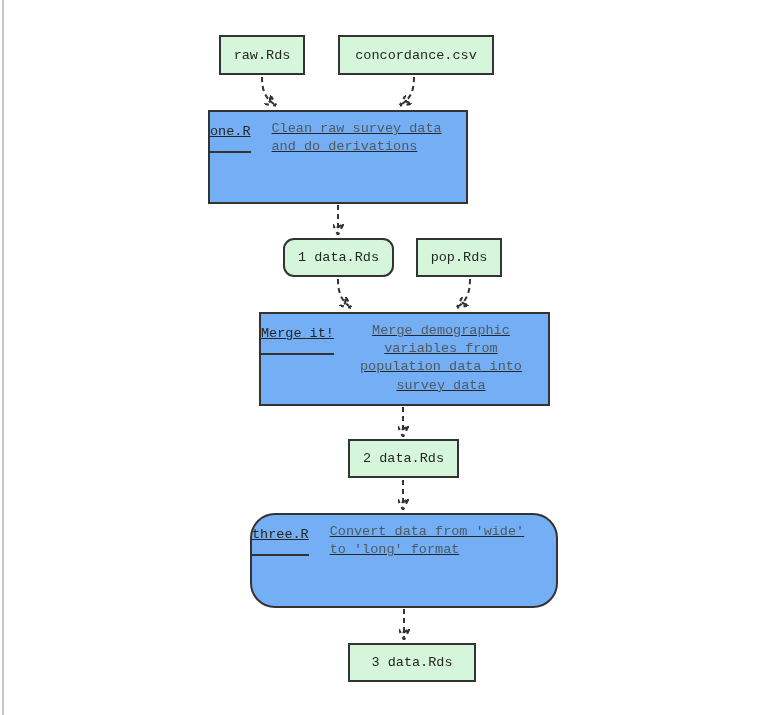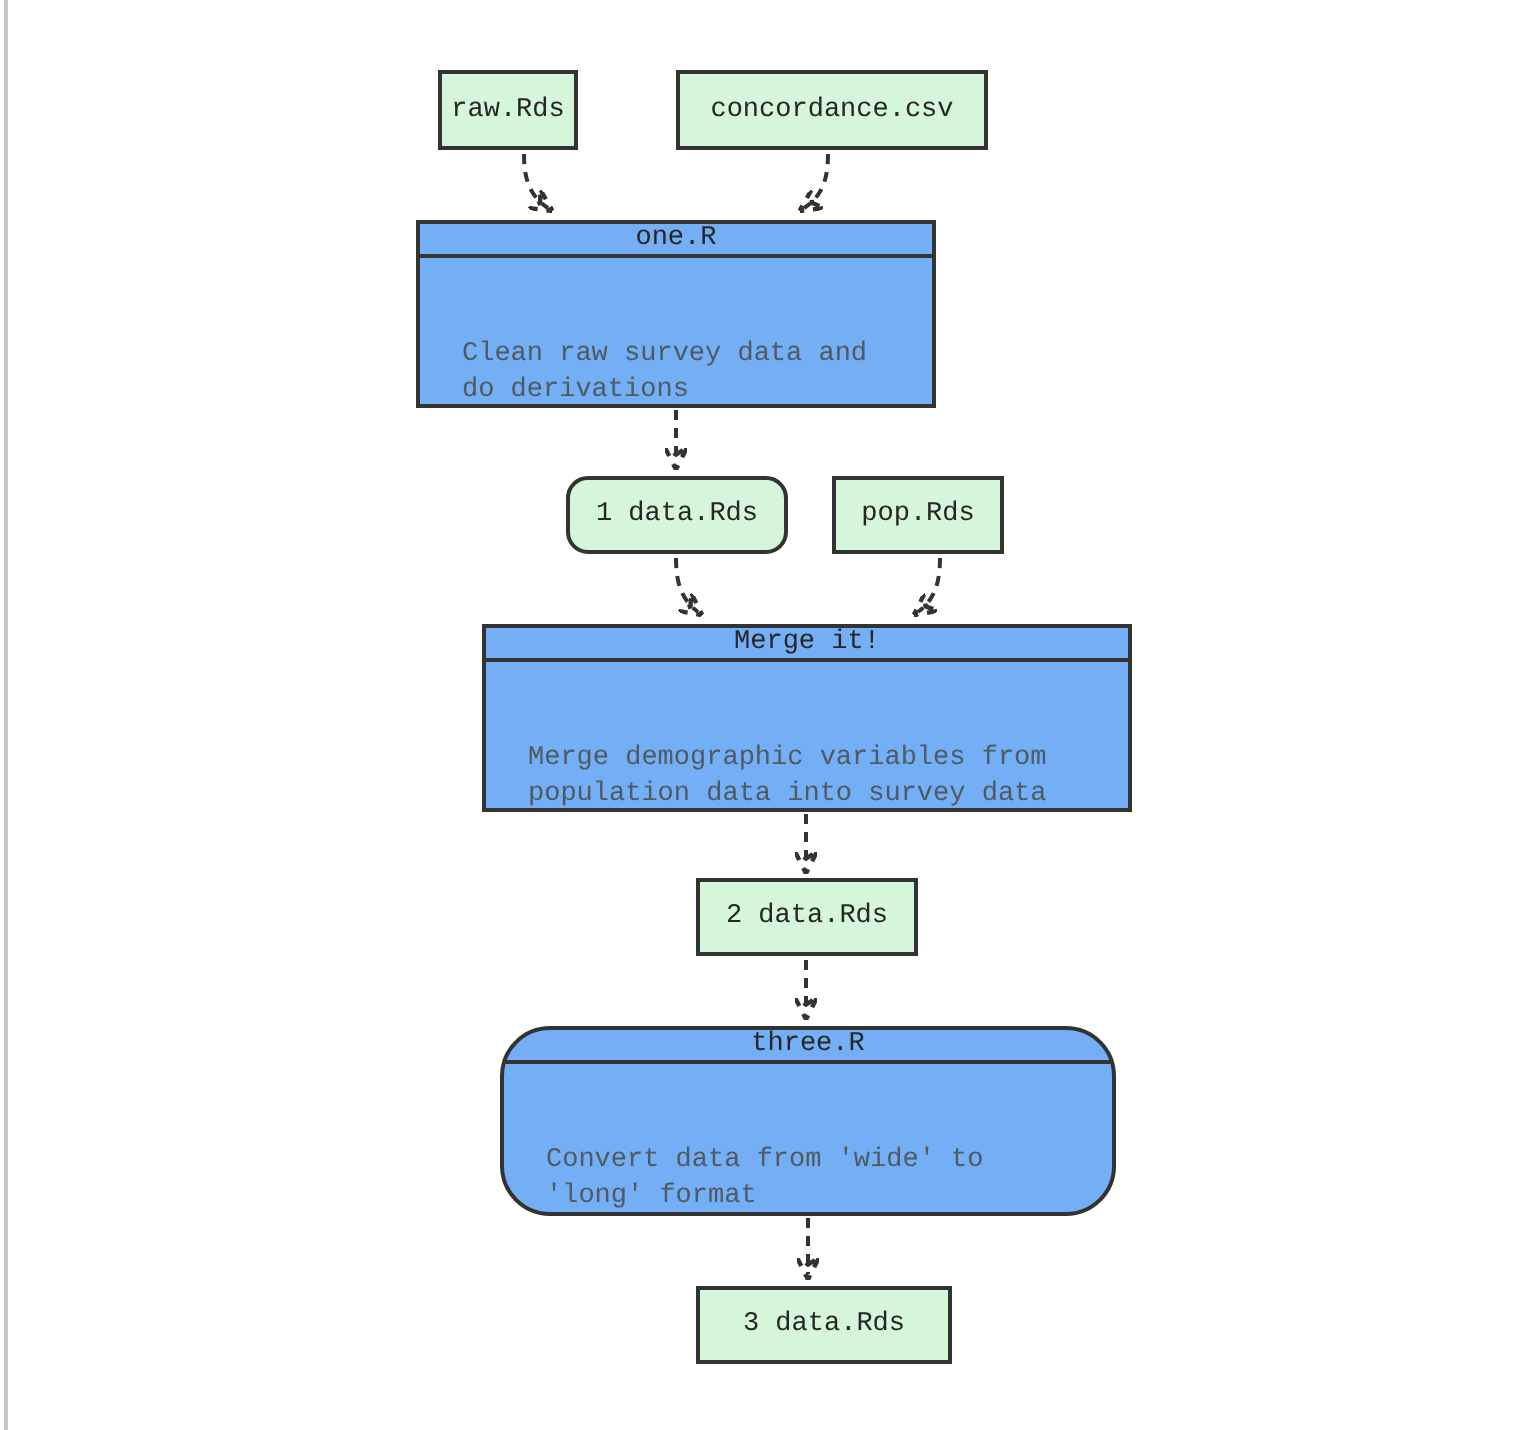--- a/index.html
+++ b/index.html
@@ -30,29 +30,29 @@
     border:2px solid var(--border);
     font-size:13.5px;color:var(--title-text);
   }
   .node.file{
     background:var(--file-fill);
     display:flex;align-items:center;justify-content:center;
     white-space:nowrap;
   }
   .node.script{
     background:var(--script-fill);
-    display:flex;flex-direction:column;
+    display:flex;flex-direction:row;text-decoration:underline;
   }
   .script-title{
     height:39px;border-bottom:2px solid var(--border);
     display:flex;align-items:center;justify-content:center;
     color:var(--title-text);
   }
   .script-desc{
-    flex:1;padding:8px 21px;color:var(--desc-text);line-height:1.35;margin-top:32px;
+    flex:1;padding:8px 21px;color:var(--desc-text);line-height:1.35;
   }
 </style>
 </head>
 <body>
 
 <div class="page-left-line"></div>
 
 <div class="canvas">
 
   <svg class="edges" width="763" height="715" viewBox="0 0 763 715">
@@ -64,42 +64,42 @@
     <path d="M262,77 C262,90 265,98 274,104" marker-end="url(#arrow)"></path>
     <path d="M414,77 C414,90 411,98 402,104" marker-end="url(#arrow)"></path>
     <path d="M338,205 L338,232" marker-end="url(#arrow)"></path>
     <path d="M338,279 C338,292 341,300 349,306" marker-end="url(#arrow)"></path>
     <path d="M470,279 C470,292 467,300 459,306" marker-end="url(#arrow)"></path>
     <path d="M403,407 L403,434" marker-end="url(#arrow)"></path>
     <path d="M403,480 L403,507" marker-end="url(#arrow)"></path>
     <path d="M404,609 L404,637" marker-end="url(#arrow)"></path>
   </svg>
 
-  <div class="node file" style="left:219px;top:35px;width:70px;height:40px;">
+  <div class="node file" style="left:219px;top:35px;width:86px;height:40px;">
     <span>raw.Rds</span>
   </div>
 
   <div class="node file" style="left:338px;top:35px;width:156px;height:40px;">
     <span>concordance.csv</span>
   </div>
 
   <div class="node script" style="left:208px;top:110px;width:260px;height:94px;">
     <div class="script-title">one.R</div>
     <div class="script-desc">Clean raw survey data and do derivations</div>
   </div>
 
   <div class="node file" style="left:283px;top:238px;width:111px;height:39px;border-radius:11px;">
     <span>1 data.Rds</span>
   </div>
 
   <div class="node file" style="left:416px;top:238px;width:86px;height:39px;">
     <span>pop.Rds</span>
   </div>
 
-  <div class="node script" style="left:241px;top:312px;width:325px;height:94px;">
+  <div class="node script" style="left:259px;top:312px;width:291px;height:94px;text-align:center;">
     <div class="script-title">Merge it!</div>
     <div class="script-desc">Merge demographic variables from population data into survey data</div>
   </div>
 
   <div class="node file" style="left:348px;top:439px;width:111px;height:39px;">
     <span>2 data.Rds</span>
   </div>
 
   <div class="node script" style="left:250px;top:513px;width:308px;height:95px;border-radius:25px;">
     <div class="script-title">three.R</div>

